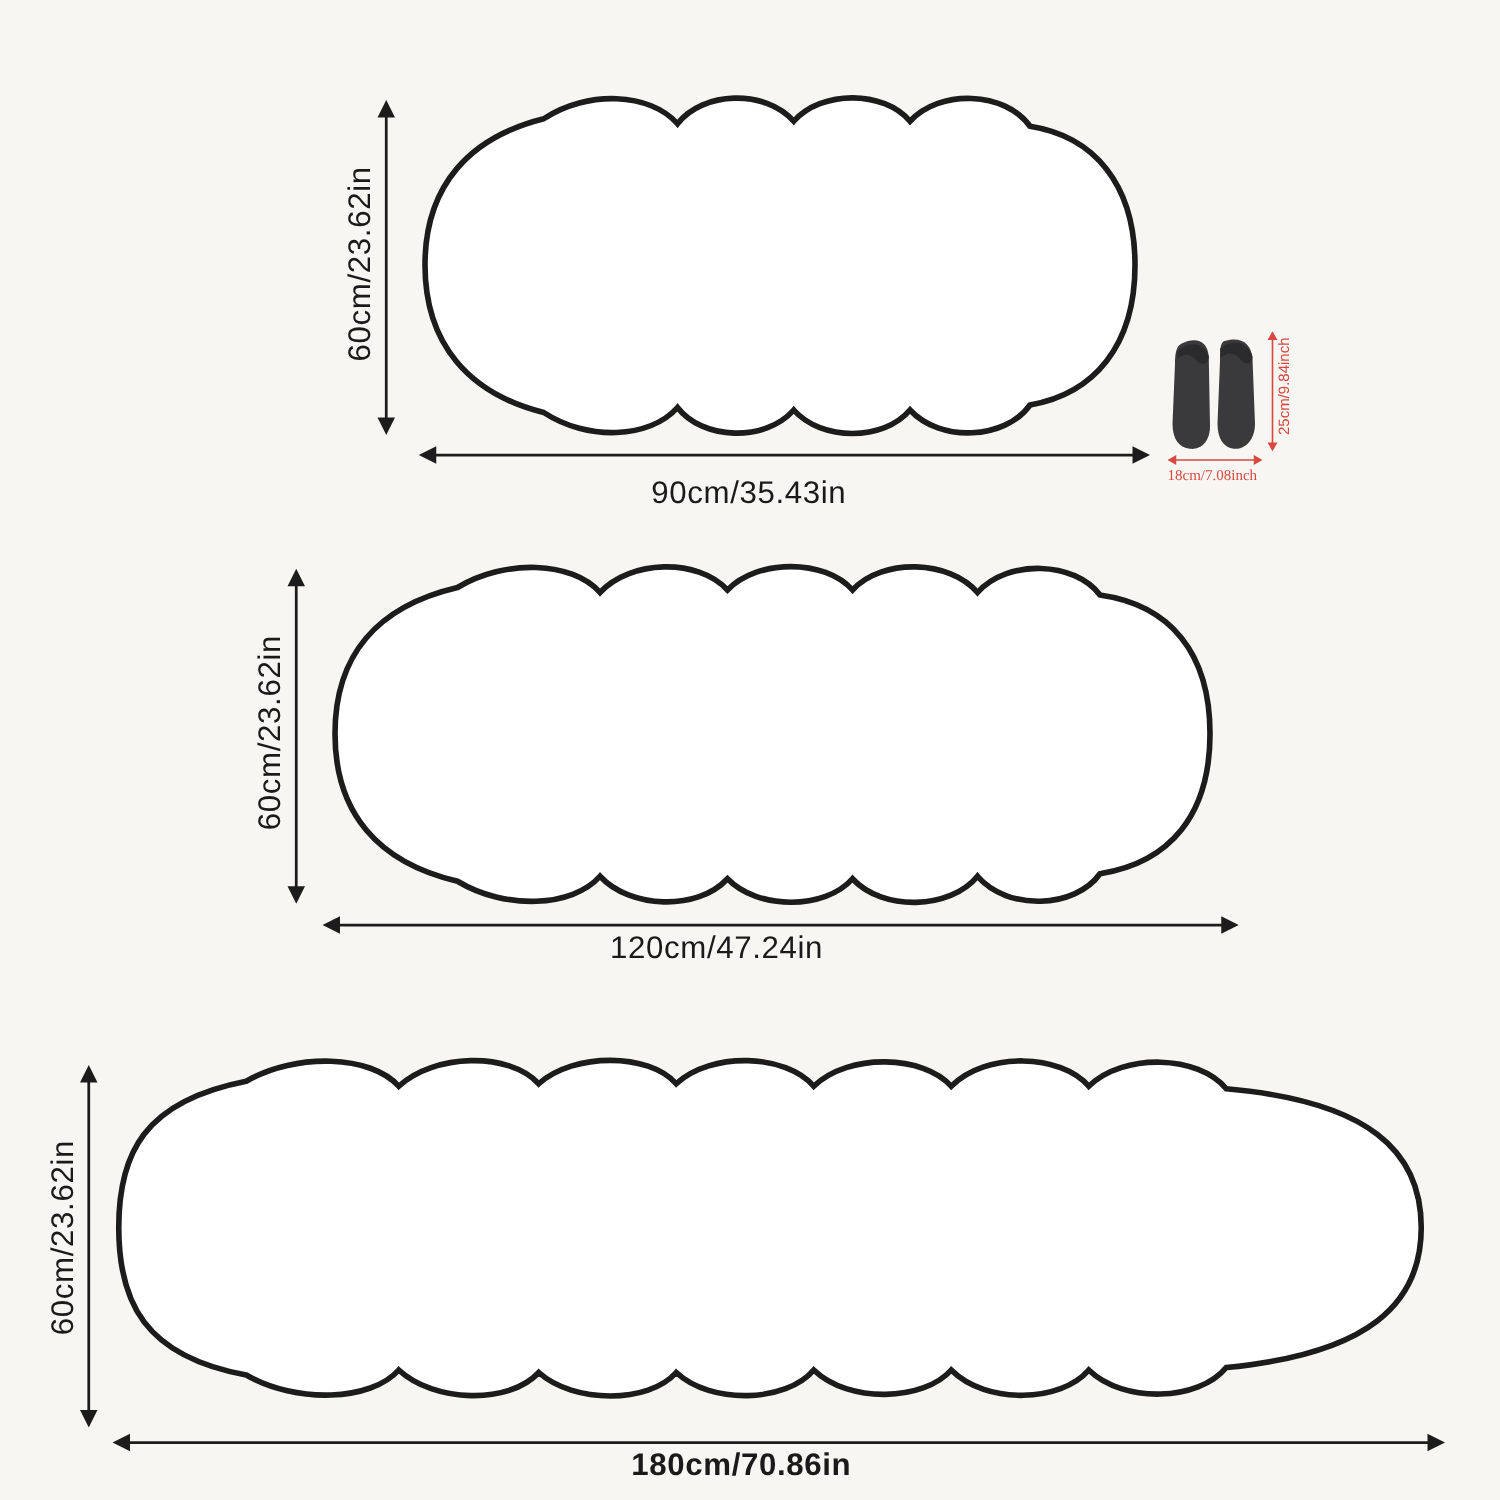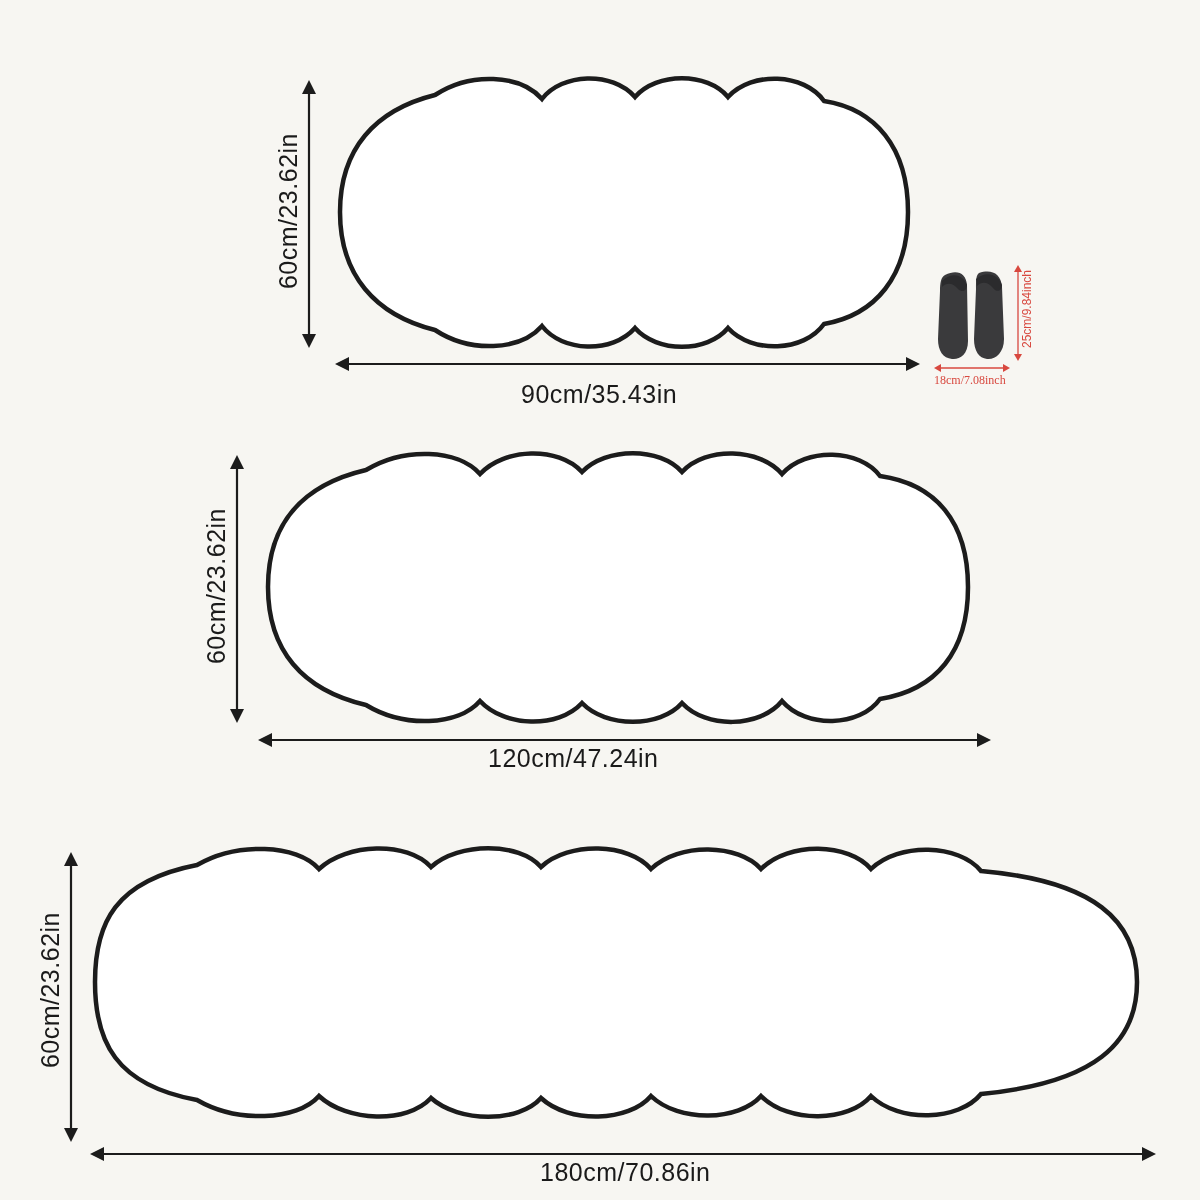--- a/index.html
+++ b/index.html
@@ -211,16 +211,16 @@
     </svg>
 
     <div class="dim-label vertical" style="left:36px; top:122px;">60cm/23.62in</div>
 
     <svg style="position:absolute; left:90px; top:352px;" width="1066" height="24" viewBox="0 0 1066 24">
       <line class="arrow-line" x1="8" y1="12" x2="1058" y2="12"></line>
       <polygon points="0,12 14,5 14,19" fill="#1c1c1c"></polygon>
       <polygon points="1066,12 1052,5 1052,19" fill="#1c1c1c"></polygon>
     </svg>
 
-    <div class="dim-label" style="left:540px; top:368px;">180cm/70.86in</div>
+    <div class="dim-label" style="left:505px; top:368px;font-weight:bold;">180cm/70.86in</div>
   </div>
 
 </div>
 
 </body></html>

